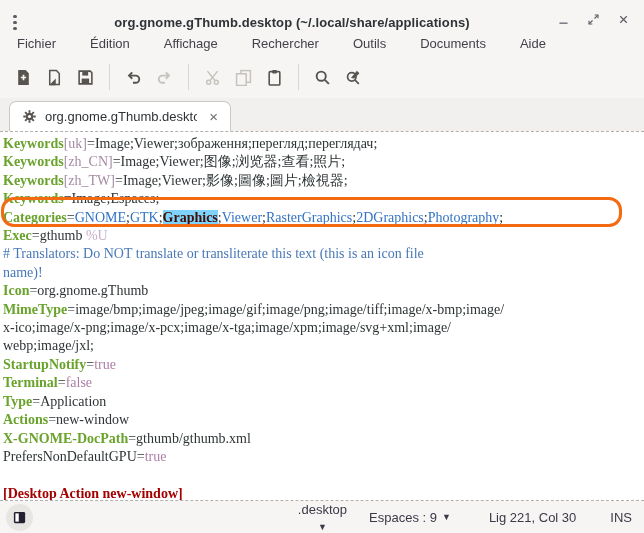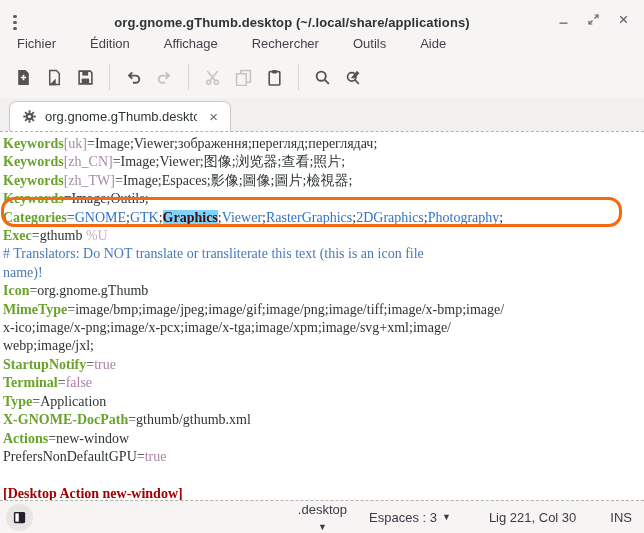--- a/index.html
+++ b/index.html
@@ -136,20 +136,21 @@
       </div>
     </div>
   </div>
 
   <nav class="menubar">
     <span class="menu-item">Fichier</span>
     <span class="menu-item">Édition</span>
     <span class="menu-item">Affichage</span>
     <span class="menu-item">Rechercher</span>
     <span class="menu-item">Outils</span>
+    <span class="menu-item">Documents</span>
     <span class="menu-item">Aide</span>
   </nav>
 
   <div class="toolbar">
       <button class="tb-btn">
         <span>
           <svg viewBox="0 0 16 16">
             <path d="M3 1h7l3 3v11H3z" fill="currentColor"></path>
             <path d="M8 5.5v5M5.5 8h5" stroke="#f6f5f4" stroke-width="1.6" fill="none"></path>
           </svg>
@@ -248,35 +249,35 @@
       </span>
       <span class="tab-label">org.gnome.gThumb.desktop</span>
       <span class="tab-close">×</span>
     </div>
   </div>
 
   <div class="editor">
     <div>
         <div class="code-line"><span class="s-k">Keywords</span><span class="s-loc">[uk]</span><span class="s-p">=Image;Viewer;зображення;перегляд;переглядач;</span></div>
         <div class="code-line"><span class="s-k">Keywords</span><span class="s-loc">[zh_CN]</span><span class="s-p">=Image;Viewer;图像;浏览器;查看;照片;</span></div>
-        <div class="code-line"><span class="s-k">Keywords</span><span class="s-loc">[zh_TW]</span><span class="s-p">=Image;Espaces;影像;圖像;圖片;檢視器;</span></div>
-        <div class="code-line"><span class="s-k">Keywords</span><span class="s-p">=Image;Outils;</span></div>
+        <div class="code-line"><span class="s-k">Keywords</span><span class="s-loc">[zh_TW]</span><span class="s-p">=Image;Viewer;影像;圖像;圖片;檢視器;</span></div>
+        <div class="code-line"><span class="s-k">Keywords</span><span class="s-p">=Image;Espaces;</span></div>
         <div class="code-line"><span class="s-k">Categories</span><span class="s-p">=</span><span class="s-e">GNOME</span><span class="s-p">;</span><span class="s-e">GTK</span><span class="s-p">;</span><span class="s-m">Graphics</span><span class="s-p">;</span><span class="s-e">Viewer</span><span class="s-p">;</span><span class="s-e">RasterGraphics</span><span class="s-p">;</span><span class="s-e">2DGraphics</span><span class="s-p">;</span><span class="s-e">Photography</span><span class="s-p">;</span></div>
         <div class="code-line"><span class="s-k">Exec</span><span class="s-p">=gthumb </span><span class="s-sp">%U</span></div>
         <div class="code-line"><span class="s-cm"># Translators: Do NOT translate or transliterate this text (this is an icon file</span></div>
         <div class="code-line"><span class="s-cm">name)!</span></div>
         <div class="code-line"><span class="s-k">Icon</span><span class="s-p">=org.gnome.gThumb</span></div>
         <div class="code-line"><span class="s-k">MimeType</span><span class="s-p">=image/bmp;image/jpeg;image/gif;image/png;image/tiff;image/x-bmp;image/</span></div>
         <div class="code-line"><span class="s-p">x-ico;image/x-png;image/x-pcx;image/x-tga;image/xpm;image/svg+xml;image/</span></div>
         <div class="code-line"><span class="s-p">webp;image/jxl;</span></div>
         <div class="code-line"><span class="s-k">StartupNotify</span><span class="s-p">=</span><span class="s-b">true</span></div>
         <div class="code-line"><span class="s-k">Terminal</span><span class="s-p">=</span><span class="s-b">false</span></div>
         <div class="code-line"><span class="s-k">Type</span><span class="s-p">=Application</span></div>
+        <div class="code-line"><span class="s-k">Actions</span><span class="s-p">=new-window</span></div>
         <div class="code-line"><span class="s-k">X-GNOME-DocPath</span><span class="s-p">=gthumb/gthumb.xml</span></div>
-        <div class="code-line"><span class="s-k">Actions</span><span class="s-p">=new-window</span></div>
         <div class="code-line"><span class="s-p">PrefersNonDefaultGPU=</span><span class="s-b">true</span></div>
         <div class="code-line">&nbsp;</div>
         <div class="code-line"><span class="s-sec">[Desktop Action new-window]</span></div>
       </div>
     <div class="annotation" style="border-color: rgb(244, 106, 18);"></div>
   </div>
 
   <div class="statusbar">
     <button class="panel-btn">
       <span>
@@ -285,21 +286,21 @@
             <rect x="3.6" y="3.6" width="3.6" height="8.8" fill="#ffffff"></rect>
           </svg>
       </span>
     </button>
     <div class="status-right">
       <div class="status-drop gap-a">
         <span>.desktop</span>
         <span class="caret">▼</span>
       </div>
       <div class="status-drop gap-b">
-        <span>Espaces : 3</span>
+        <span>Espaces : 9</span>
         <span class="caret">▼</span>
       </div>
       <span class="gap-b">Lig 221, Col 30</span>
       <span>INS</span>
     </div>
   </div>
 
 </div>
 
 </body></html>

